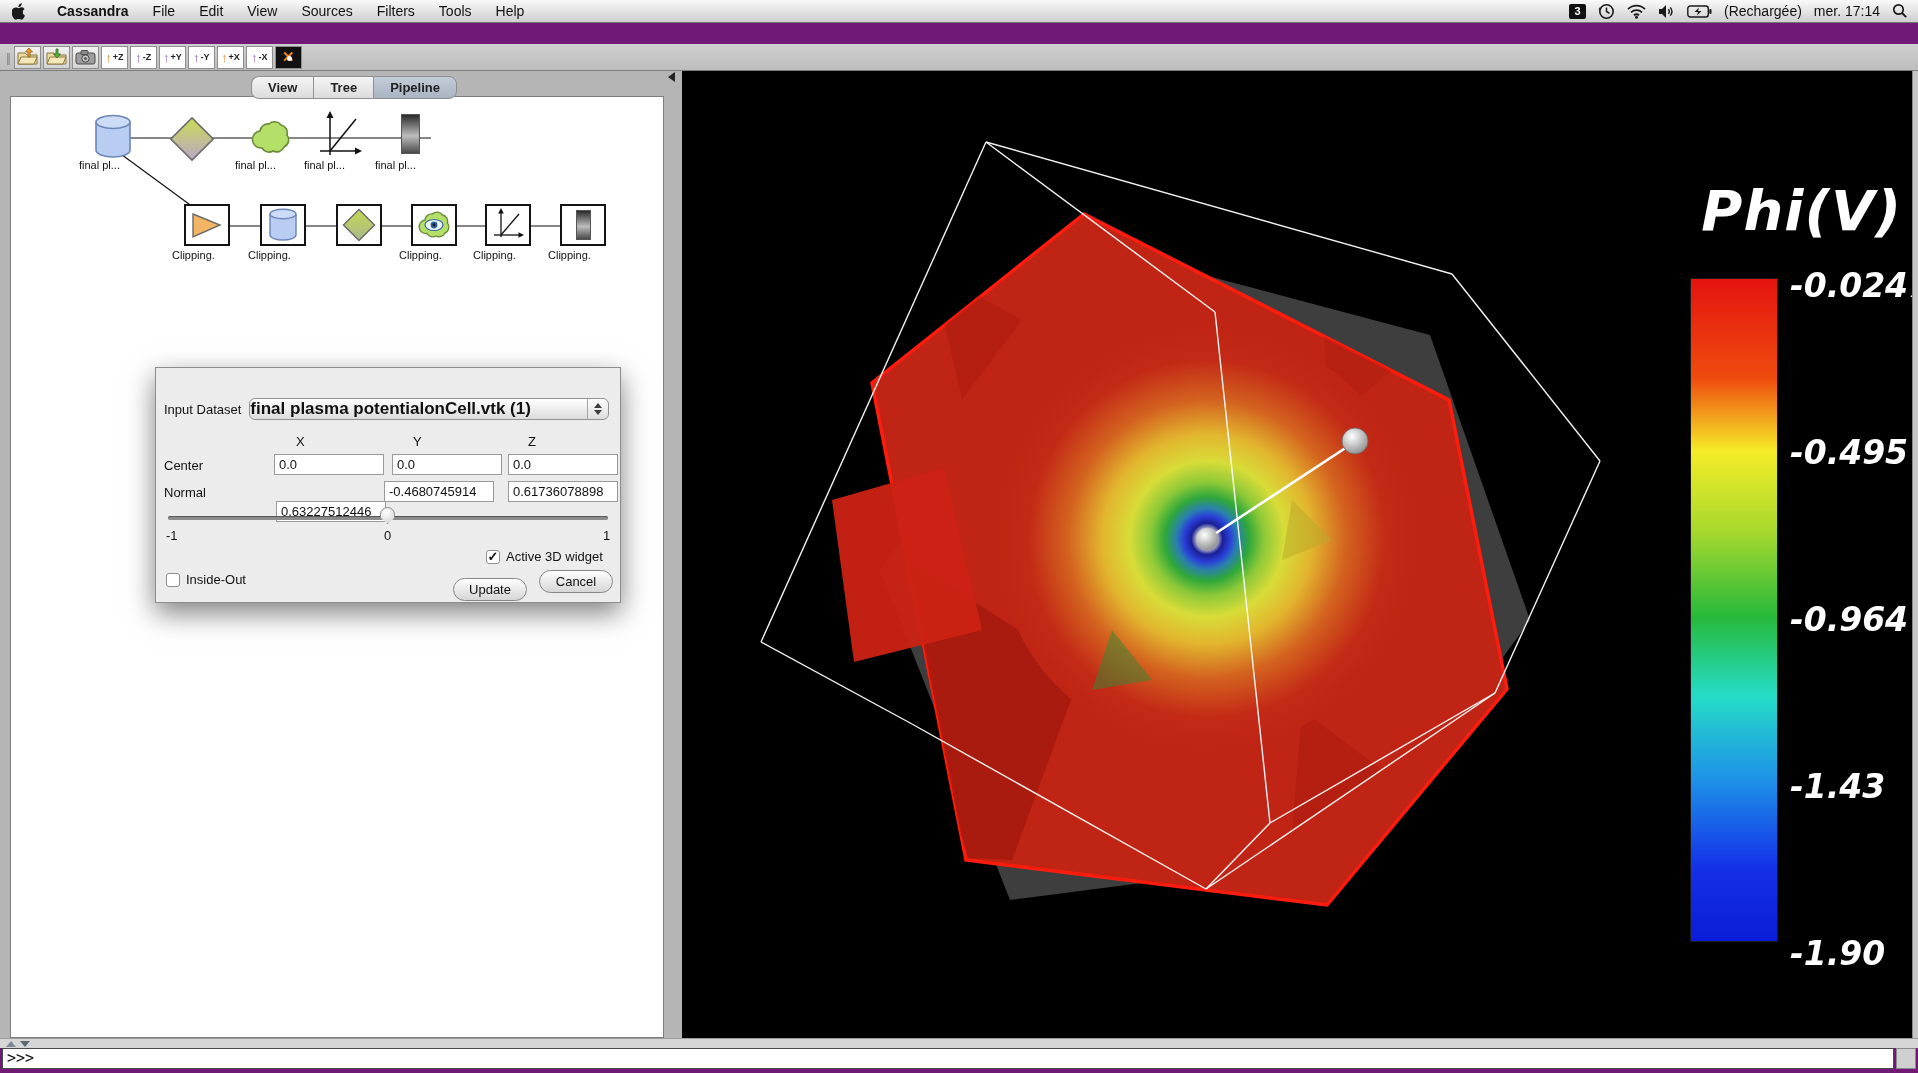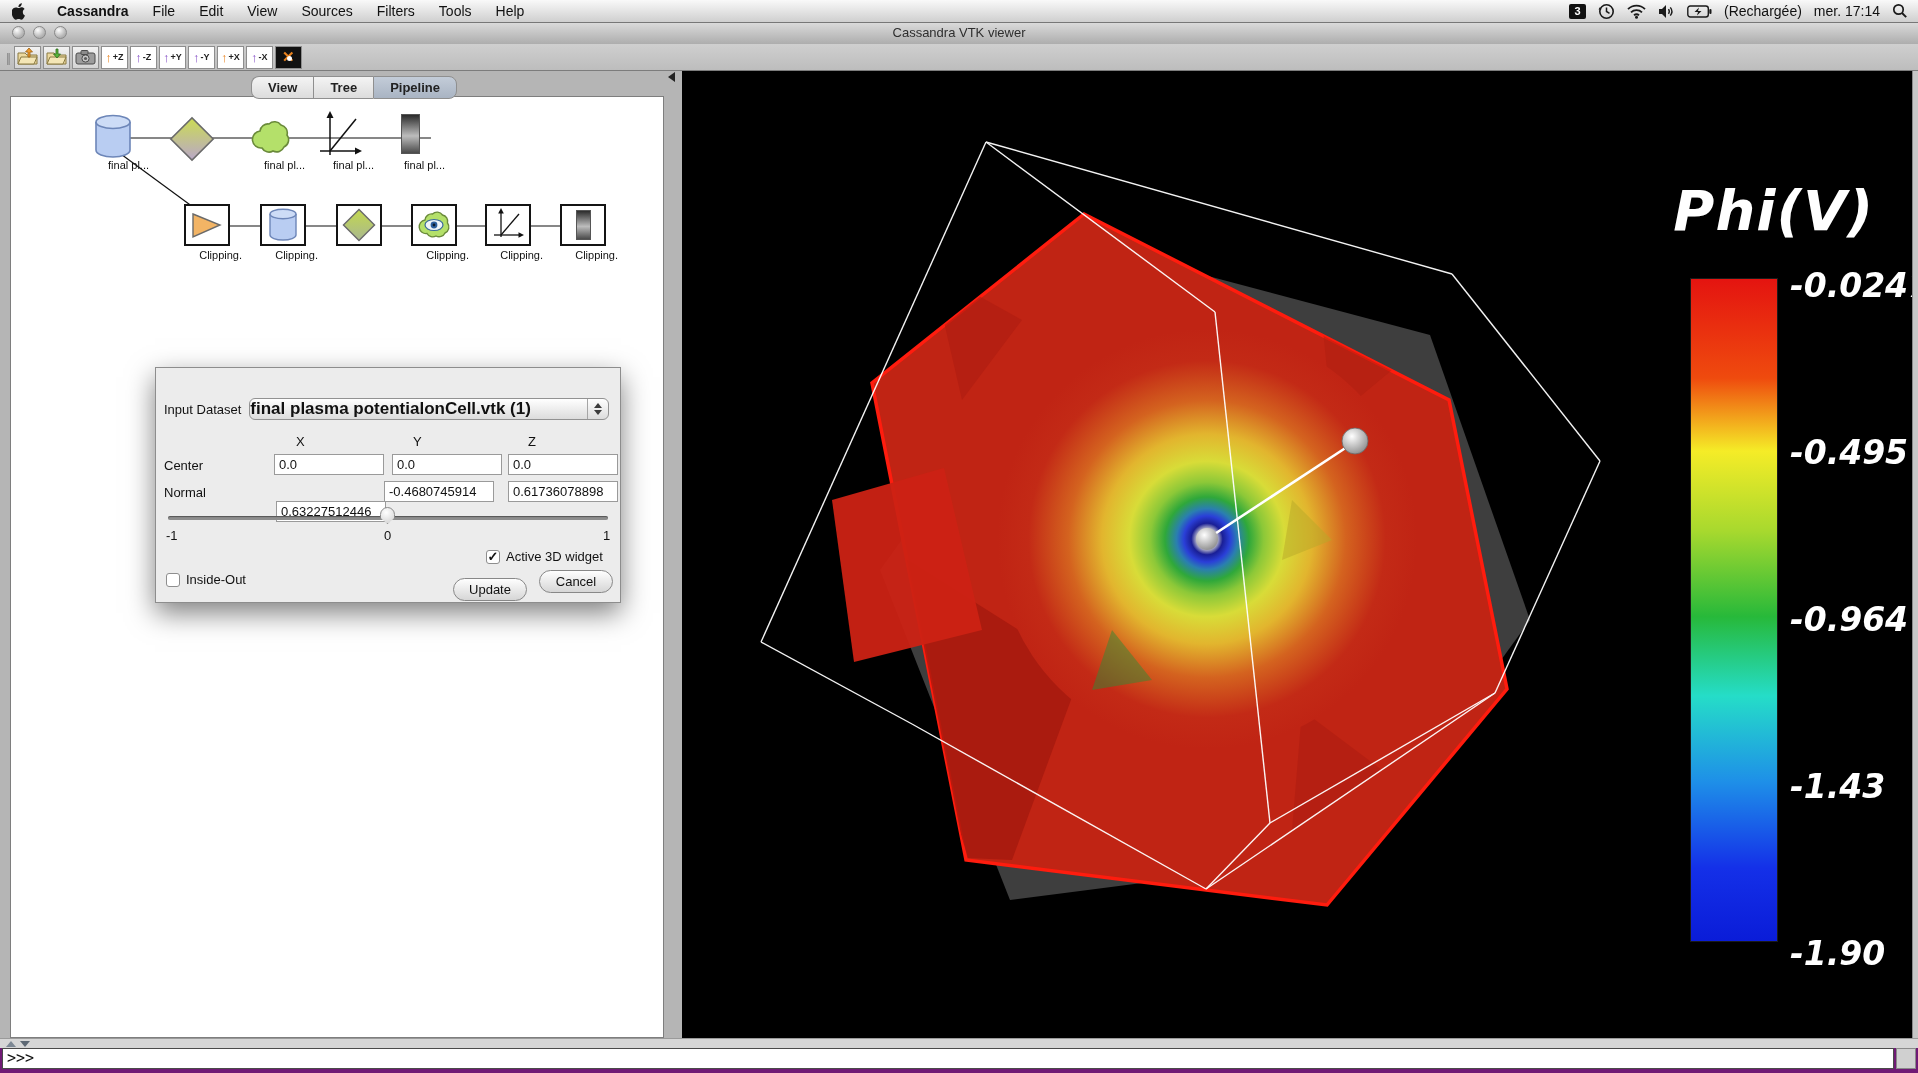--- a/index.html
+++ b/index.html
@@ -55,21 +55,21 @@
     border-right:none;}
   .tab:first-child{border-radius:8px 0 0 8px;}
   .tab:last-child{border-right:1px solid #8f8f8f;border-radius:0 8px 8px 0;}
   .tab.active{background:linear-gradient(#c3ccd8,#a9b4c3);}
 
   
   .panel{position:absolute;left:10px;top:26px;width:654px;height:942px;background:#fff;
     border:1px solid #7e7e7e;box-sizing:border-box;overflow:hidden;}
   .pipe-svg{position:absolute;left:0;top:0;}
   .node{position:absolute;display:flex;align-items:center;justify-content:center;}
-  .node-label{position:absolute;font-size:11px;color:#111;text-align:right;width:70px;}
+  .node-label{position:absolute;font-size:11px;color:#111;text-align:left;width:70px;}
   .fbox{position:absolute;width:46px;height:42px;background:#fff;border:2px solid #141414;
     box-sizing:border-box;display:flex;align-items:center;justify-content:center;}
   .scalarbar{width:17px;height:38px;border:1px solid #555;
     background:linear-gradient(#2b2b2b,#bdbdbd 55%,#4a4a4a);}
   .scalarbar.small{width:13px;height:28px;}
 
   
   .splitter{position:absolute;left:664px;top:0;width:18px;height:968px;background:#b5b5b5;}
   .split-arrow{position:absolute;left:4px;top:2px;width:0;height:0;
     border-top:5px solid transparent;border-bottom:5px solid transparent;
@@ -117,21 +117,21 @@
   .chkrow{position:absolute;display:flex;align-items:center;gap:6px;font-size:13px;color:#111;}
   .btn{position:absolute;height:23px;border:1px solid #888;border-radius:12px;
     background:linear-gradient(#fefefe,#d6d6d6);font-size:13px;color:#111;
     display:flex;align-items:center;justify-content:center;box-sizing:border-box;}
 
   
   .viewport{position:absolute;left:682px;top:0;width:1230px;height:968px;background:#000;
     overflow:hidden;}
   .right-rail{position:absolute;left:1912px;top:0;width:6px;height:968px;background:#c6c6c6;
     border-left:1px solid #8a8a8a;box-sizing:border-box;}
-  .cb-title{position:absolute;right:38px;top:108px;color:#fff;font-size:56px;font-weight:bold;
+  .cb-title{position:absolute;right:10px;top:108px;color:#fff;font-size:56px;font-weight:bold;
     font-style:italic;font-family:"DejaVu Sans",sans-serif;letter-spacing:1px;}
   .cbar{position:absolute;left:1008px;top:208px;width:88px;height:664px;
     background:linear-gradient(#e41410 0%,#ef4b0e 15%,#f5ec27 26%,#a8d92e 38%,
       #27b93a 51%,#25ddc8 63%,#1e8fe8 76%,#1430e8 89%,#0a1cd8 100%);
     border:1px solid #1a1a1a;box-sizing:border-box;}
   .cb-tick{position:absolute;left:1108px;color:#fff;font-size:33px;font-weight:bold;
     font-style:italic;font-family:"DejaVu Sans",sans-serif;white-space:nowrap;}
 
   
   .console-strip{position:absolute;left:0;top:1038px;width:1918px;height:10px;
@@ -200,28 +200,20 @@
       <span class="mb-text">mer. 17:14</span>
       <span class="status-ic">
         <svg width="16" height="16" viewBox="0 0 16 16">
             <circle cx="6.5" cy="6.5" r="4.7" fill="none" stroke="#1a1a1a" stroke-width="1.7"></circle>
             <line x1="10" y1="10" x2="14.2" y2="14.2" stroke="#1a1a1a" stroke-width="1.9"></line>
           </svg>
       </span>
     </span>
   </div>
 
-  <div class="titlebar">
-    <span class="tl-dots">
-      <span class="tl-dot"></span>
-      <span class="tl-dot"></span>
-      <span class="tl-dot"></span>
-    </span>
-    <div class="win-title">Cassandra VTK viewer</div>
-  </div>
 
   <div class="toolbar">
     <span class="tb-grip">||</span>
     <span class="tb-btn">
       <svg width="21" height="18" viewBox="0 0 21 18">
           <path d="M1 16 V5 h7 l2 2 h10 v9 z" fill="#ecd9a0" stroke="#8a7a42"></path>
           <path d="M1 16 l3-7 h16 l-3 7 z" fill="#f4e6b6" stroke="#8a7a42"></path>
           <path d="M12 8 V3 h-2.5 L13 -1 l3.5 4 H14 v5 z" transform="translate(-1,1)" fill="#ef9b2f" stroke="#9a5f10" stroke-width="0.8"></path>
         </svg>
     </span>

